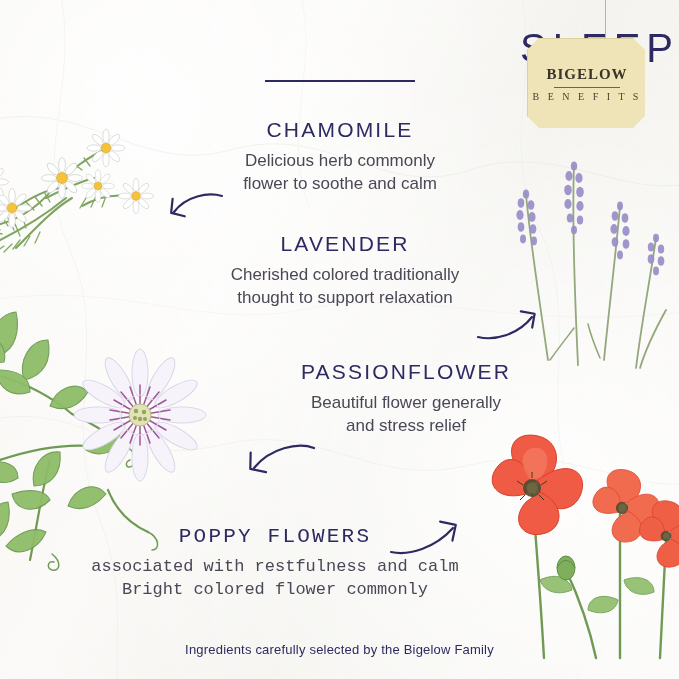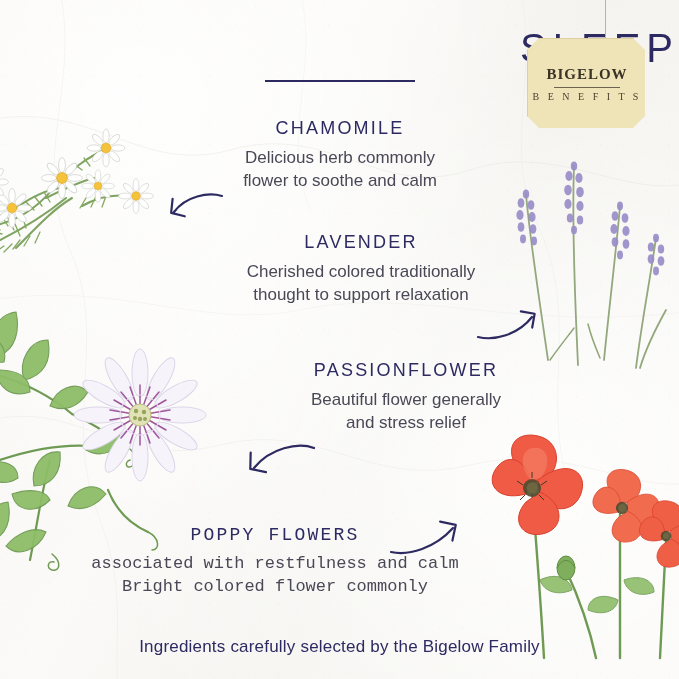--- a/index.html
+++ b/index.html
@@ -55,34 +55,34 @@
   #tag-rule{width:66px;height:1px;background:#6c6350;margin:4px 0 3px;}
   #tag-sub{
     font-family:"Liberation Serif", serif;
     font-size:10px;letter-spacing:3px;color:#4a4332;
   }
 
   
   .ing{position:absolute;text-align:center;}
   .ing h2{
     margin:0 0 7px 0;
-    font-size:18px;letter-spacing:2.2px;font-weight:400;color:#2d2a62;
+    font-size:21px;letter-spacing:2.2px;font-weight:400;color:#2d2a62;
   }
   .ing p{
     margin:0;font-size:17px;line-height:23px;color:#4a4856;font-weight:300;
   }
   #ing-chamomile{left:160px;top:118px;width:360px;}
-  #ing-lavender{left:176px;top:232px;width:370px;}
+  #ing-lavender{left:160px;top:232px;width:370px;}
   #ing-passion{left:211px;top:360px;width:390px;}
   #ing-poppy{left:80px;top:525px;width:390px;font-family:Liberation Mono, monospace;}
 
   
   #footer{
     position:absolute;left:0;right:0;bottom:22px;text-align:center;
-    font-size:17px;color:#2d2a62;letter-spacing:.2px;
+    font-size:13px;color:#2d2a62;letter-spacing:.2px;
   }
 
   
   .arrow{position:absolute;}
   
   .art{position:absolute;}
   #art-chamomile{left:-14px;top:78px;width:210px;height:200px;}
   #art-lavender{left:470px;top:160px;width:215px;height:210px;}
   #art-passion{left:-10px;top:310px;width:250px;height:265px;}
   #art-poppy{left:470px;top:430px;width:215px;height:230px;}

